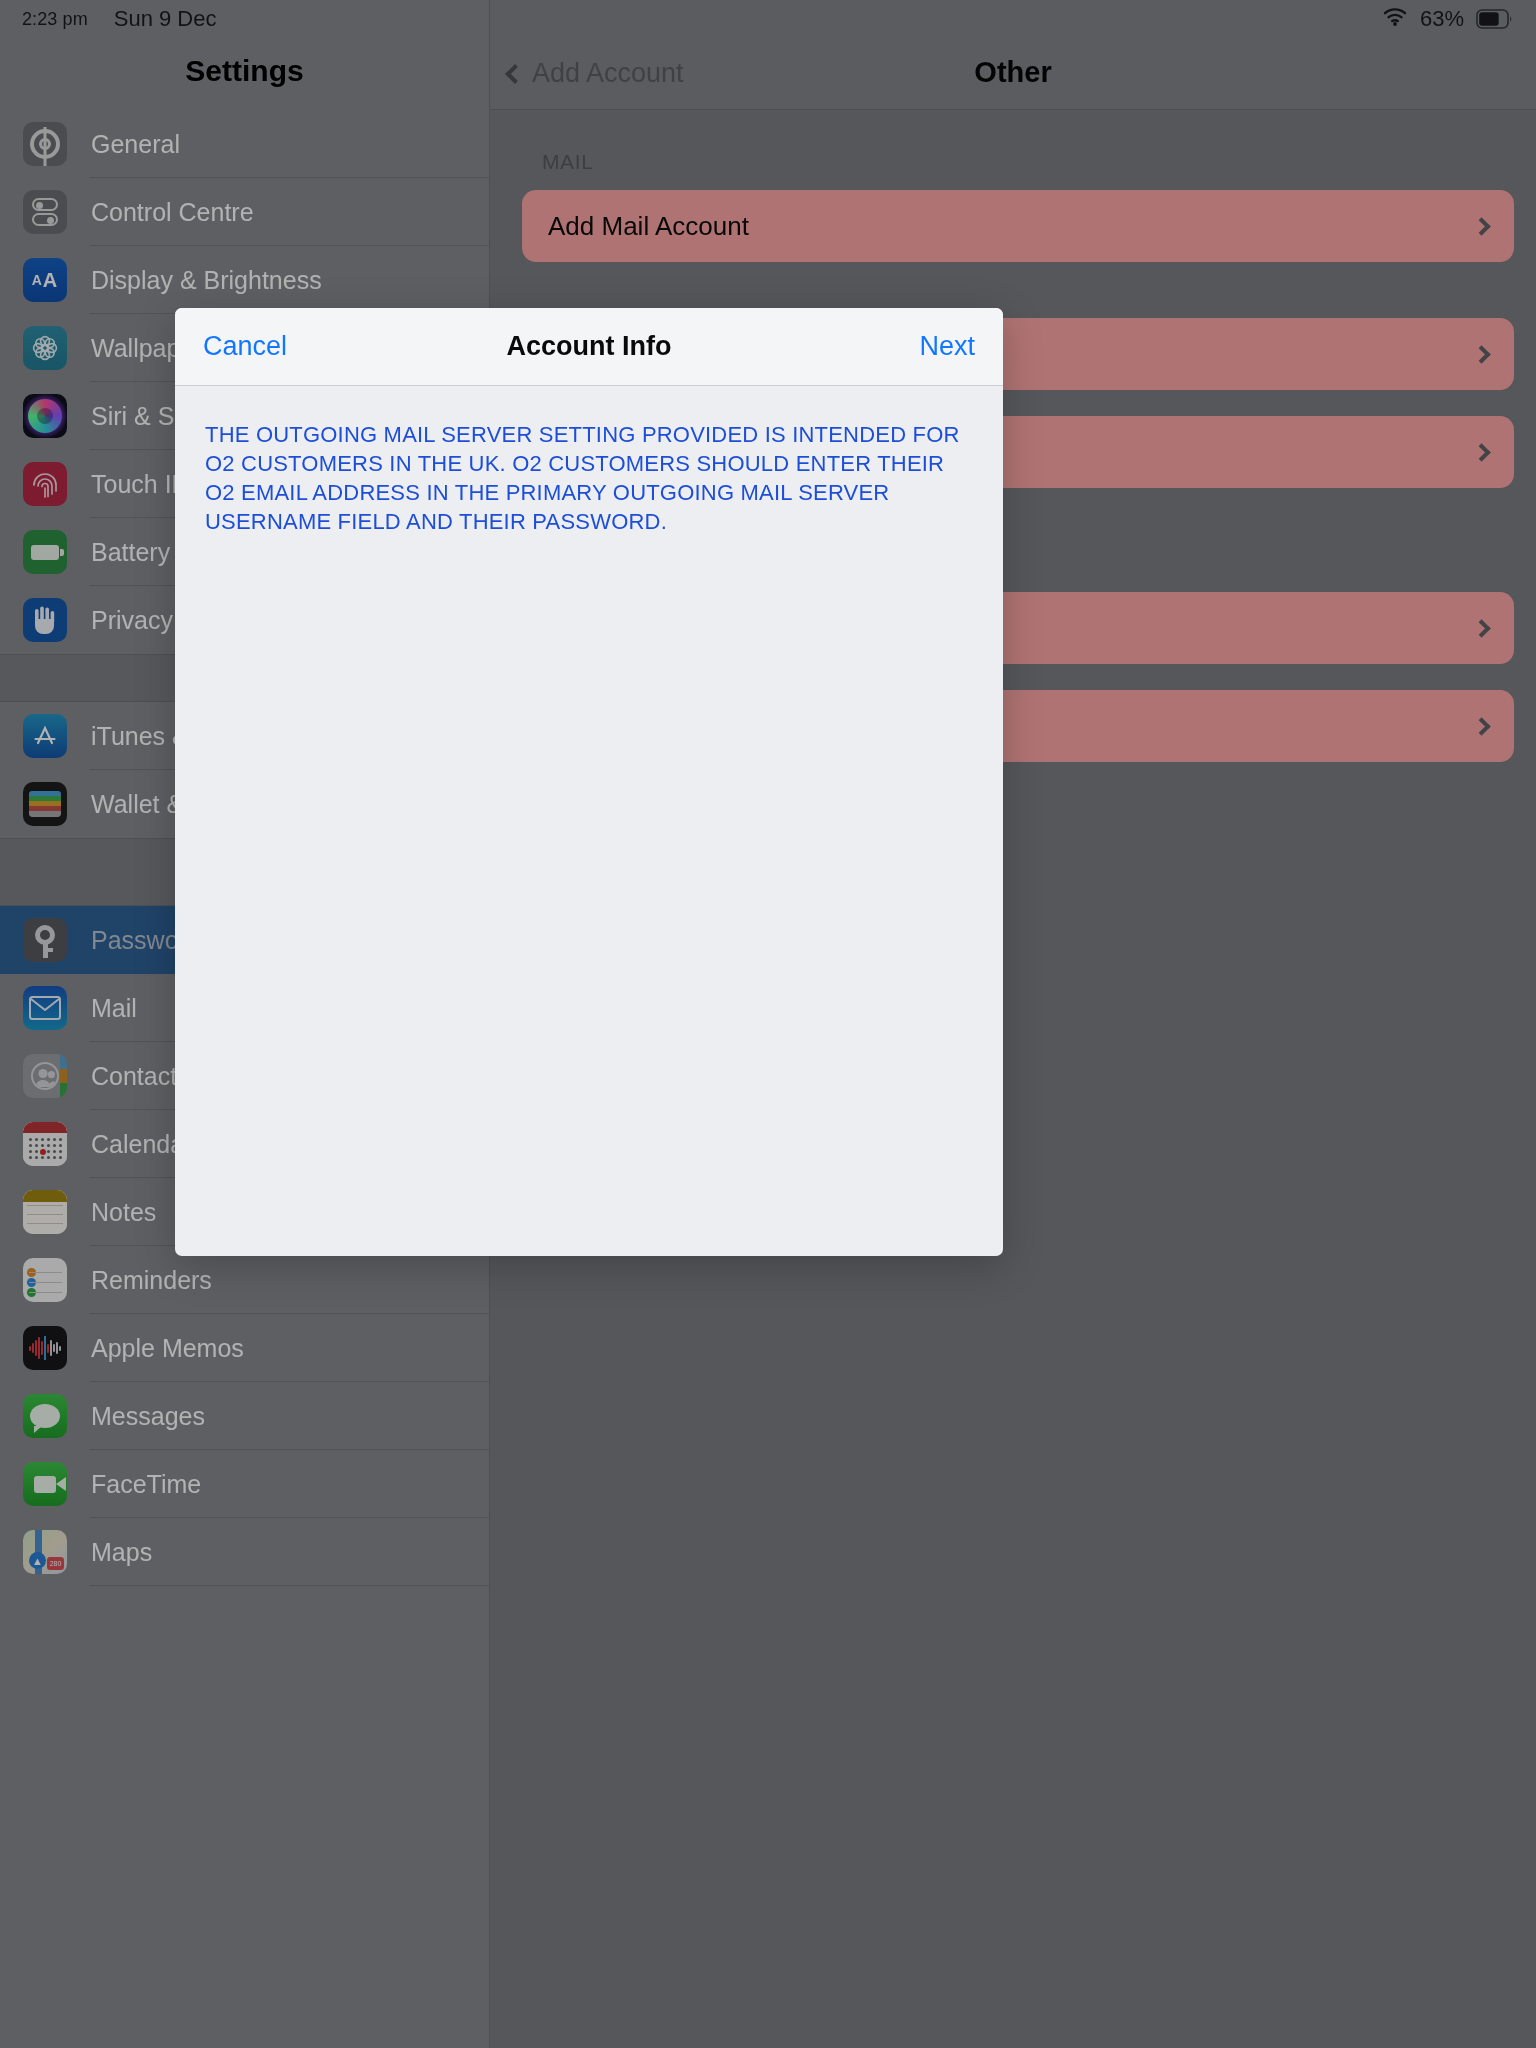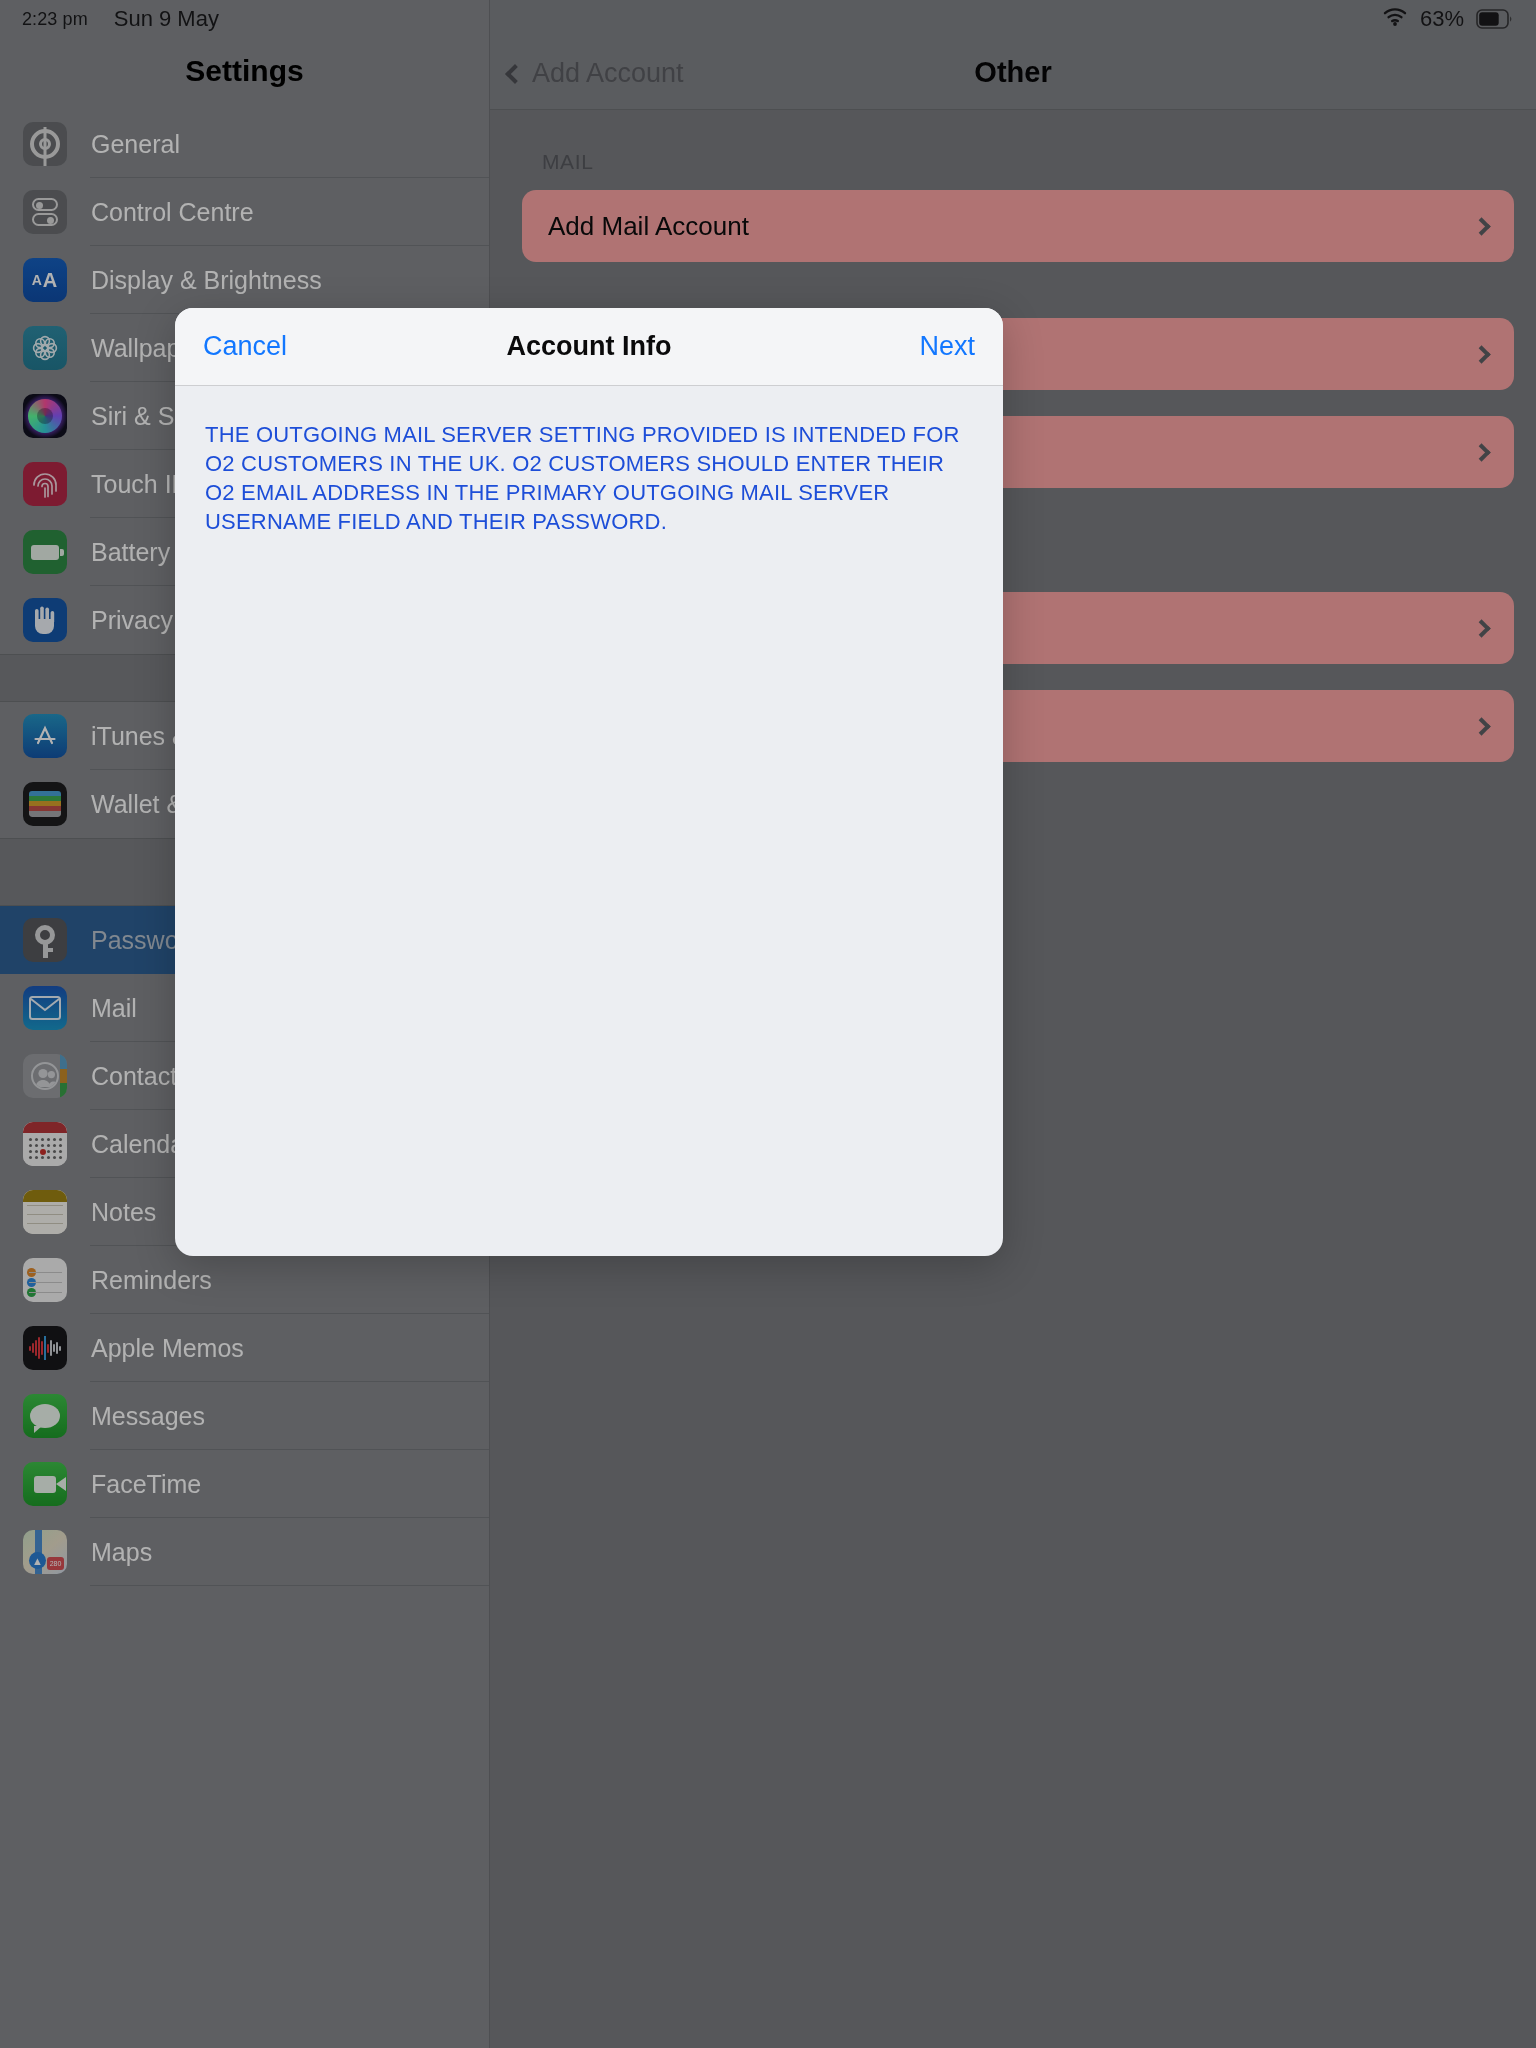--- a/index.html
+++ b/index.html
@@ -261,21 +261,21 @@
     border-right: 4px solid #5e6065; border-top: 4px solid #5e6065;
     transform: rotate(45deg);
   }
 
   
   #modal {
     position: absolute;
     left: 175px; top: 308px;
     width: 828px; height: 948px;
     background: #eceef2;
-    border-radius: 18px;
+    border-radius: 7px;
     overflow: hidden;
     z-index: 100;
     box-shadow: 0 10px 40px rgba(0,0,0,.22);
   }
   #modal-header {
     height: 78px;
     background: #f4f5f7;
     border-bottom: 1px solid #cdced1;
     display: flex; align-items: center;
     padding: 0 28px;
@@ -616,21 +616,21 @@
             <span class="r-row-label"></span>
             <span class="r-chevron"></span>
           </div>
         </div>
       </div>
     </div>
 
     <div id="status-bar">
       <div id="status-left">
         <span class="sb-time">2:23 pm</span>
-        <span class="sb-date">Sun 9 May</span>
+        <span class="sb-date">Sun 9 Dec</span>
       </div>
       <div id="status-right">
         <span class="wifi-icon">
           <svg width="26" height="20" viewBox="0 0 26 20">
             <g fill="none" stroke="#1b1b1d" stroke-width="2.4" stroke-linecap="round">
               <path d="M3 7.2a15 15 0 0 1 20 0"></path>
               <path d="M6.6 11.2a10 10 0 0 1 12.8 0"></path>
               <path d="M10.2 15.1a5 5 0 0 1 5.6 0"></path>
             </g>
             <circle cx="13" cy="18" r="1.9" fill="#1b1b1d"></circle>

